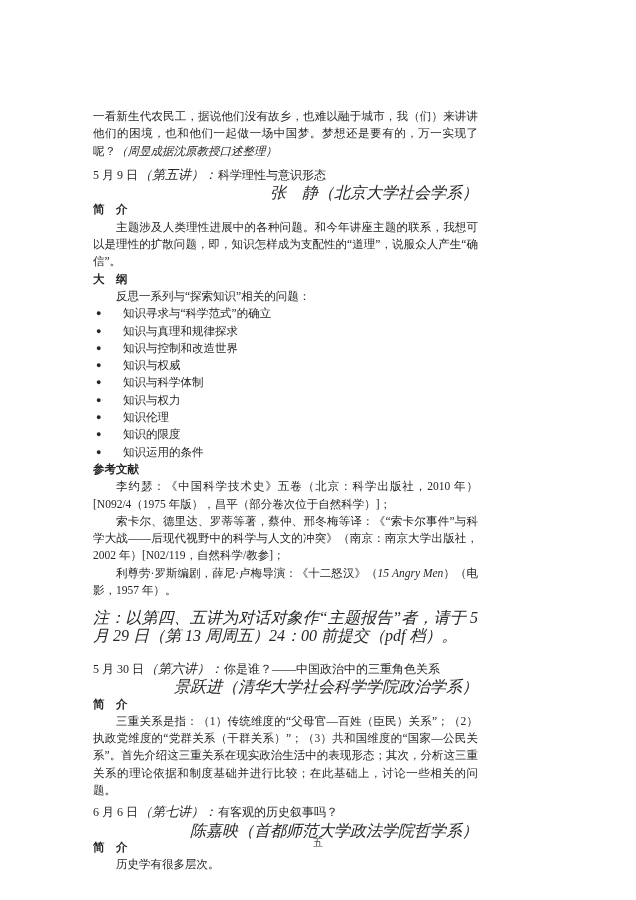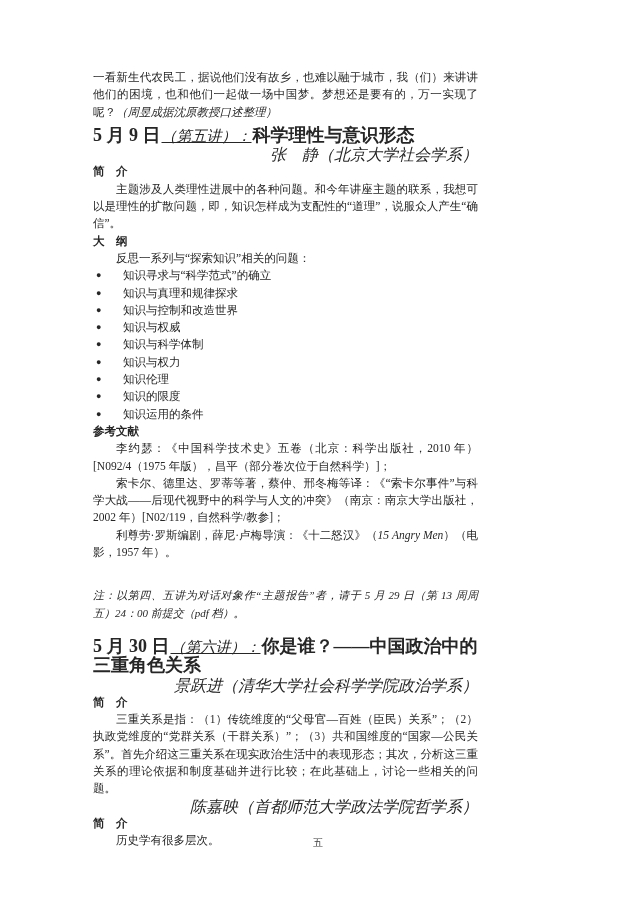--- a/index.html
+++ b/index.html
@@ -6,42 +6,42 @@
   html, body { background: #ffffff; }
   body {
     width: 636px; height: 900px;
     font-family: "Liberation Serif", "DejaVu Serif", serif;
     color: #262626;
     overflow: hidden;
   }
   .page {
     position: relative;
     width: 569px; height: 900px;
-    padding: 69px 91px 0 93px;
+    padding: 108px 91px 0 93px;
     font-size: 11.5px;
     line-height: 17.3px;
     text-align: justify;
   }
   .kai { font-style: italic; }
   .para { text-align: justify; }
   .indent { text-indent: 2em; }
   .speaker { text-align: right; font-size: 16px; }
   .label { font-weight: bold; text-align: left; }
   .lec-head { text-align: left; margin-top: 6px; }
   .lec-head.mt-h2 { margin-top: 16px; }
   .lec-head.mt-h3 { margin-top: 4px; }
-  .h-strong { font-weight: bold; font-size: 18px; }
-  .h-num { font-size: 15px; margin: 0 1px; text-decoration: underline; }
+  .h-strong { font-weight: normal; font-size: 12px; }
+  .h-num { font-size: 13px; margin: 0 1px; }
   ul.outline { list-style: none; }
   ul.outline li { position: relative; padding-left: 30px; text-align: left; }
   .bullet {
     position: absolute; left: 3px; top: 0;
     font-size: 9px; line-height: 17.3px;
   }
-  .note { margin-top: 26px; font-size: 11px; }
+  .note { margin-top: 10px; font-size: 16px; }
   .ref-em { font-style: italic; }
   .page-number {
     position: absolute; top: 834px; left: 0; width: 636px;
     text-align: center; font-size: 10px; color: #3a3a3a;
   }
 </style>
 </head>
 <body>
 
 <div class="page">
@@ -72,19 +72,20 @@
   <p class="para indent">索卡尔、德里达、罗蒂等著，蔡仲、邢冬梅等译：《“索卡尔事件”与科学大战——后现代视野中的科学与人文的冲突》（南京：南京大学出版社，2002 年）[N02/119，自然科学/教参]；</p>
   <p class="para indent"><span>利尊劳·罗斯编剧，薛尼·卢梅导演：《十二怒汉》（</span><span class="ref-em">15 Angry Men</span><span>）（电影，1957 年）。</span></p>
 
   <p class="para note kai">注：以第四、五讲为对话对象作“主题报告”者，请于 5 月 29 日（第 13 周周五）24：00 前提交（pdf 档）。</p>
 
   <div class="lec-head mt-h2"><span class="h-strong">5 月 30 日</span><span class="h-num kai">（第六讲）：</span><span class="h-strong">你是谁？——中国政治中的三重角色关系</span></div>
   <div class="speaker kai">景跃进（清华大学社会科学学院政治学系）</div>
   <div class="label">简　介</div>
   <p class="para indent">三重关系是指：（1）传统维度的“父母官—百姓（臣民）关系”；（2）执政党维度的“党群关系（干群关系）”；（3）共和国维度的“国家—公民关系”。首先介绍这三重关系在现实政治生活中的表现形态；其次，分析这三重关系的理论依据和制度基础并进行比较；在此基础上，讨论一些相关的问题。</p>
 
+  <div class="lec-head mt-h3"><span class="h-strong">6 月 6 日</span><span class="h-num kai">（第七讲）：</span><span class="h-strong">有客观的历史叙事吗？</span></div>
   <div class="speaker kai">陈嘉映（首都师范大学政法学院哲学系）</div>
   <div class="label">简　介</div>
   <p class="para indent">历史学有很多层次。</p>
 
   <div class="page-number">五</div>
 
 </div>
 
 </body></html>

